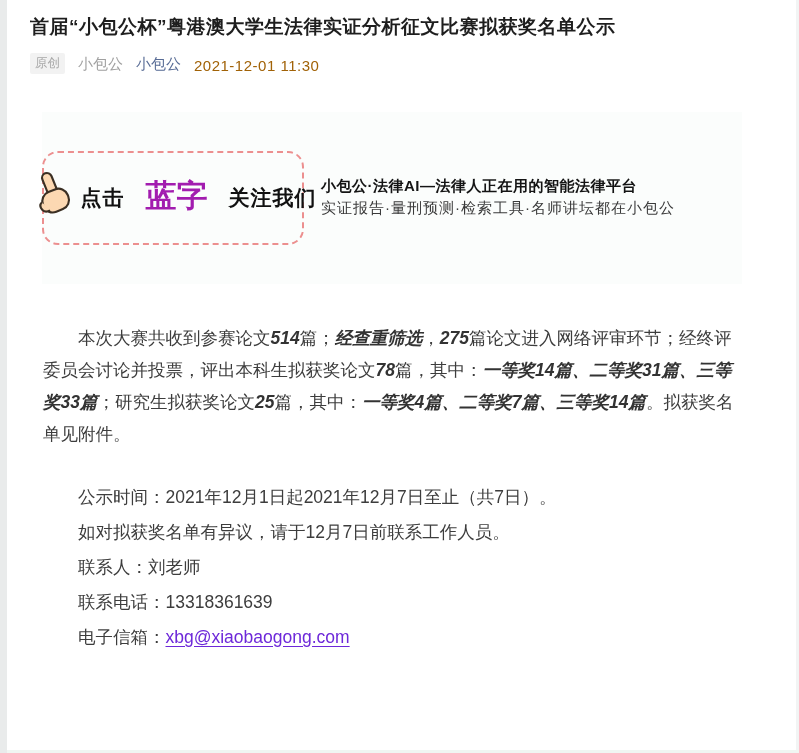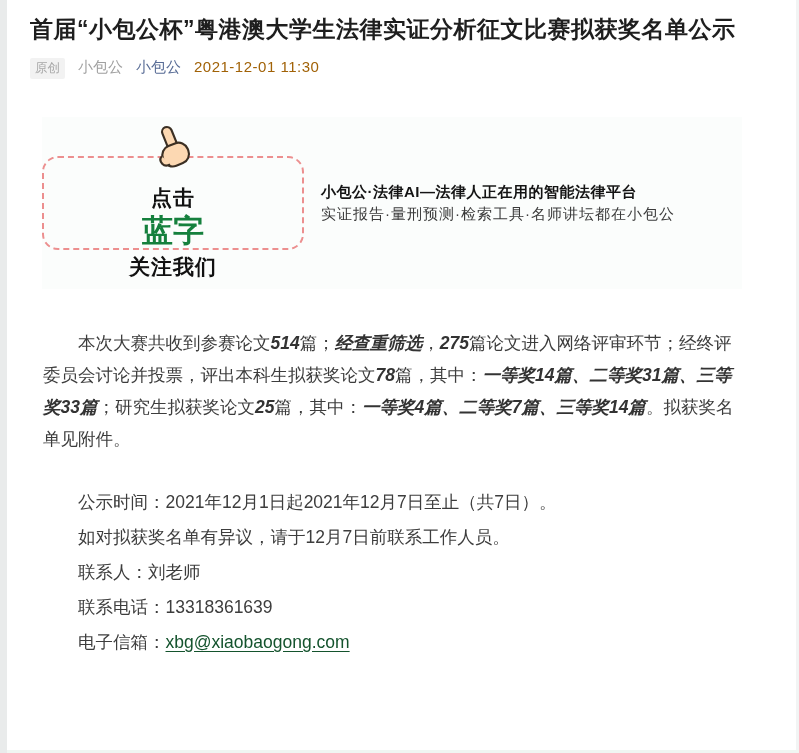--- a/index.html
+++ b/index.html
@@ -10,31 +10,31 @@
     position:relative;
     overflow:hidden;
   }
   .edge-left  { position:absolute; left:0; top:0; width:7px; height:753px; background:#e9ebeb; }
   .edge-right { position:absolute; right:0; top:0; width:3px; height:753px; background:#f2f4f4; }
   .edge-bottom{ position:absolute; left:7px; bottom:0; width:792px; height:3px; background:#f0f6f2; }
 
   .content { position:relative; padding:14px 56px 0 30px; }
 
   .article-title {
-    font-size:23px;
+    font-size:19px;
     font-weight:bold;
     color:#1e1e1e;
     line-height:1.35;
     letter-spacing:0.5px;
   }
 
   .meta-row {
     margin-top:13px;
     display:flex;
-    align-items:flex-start;
+    align-items:flex-end;
     gap:13px;
     font-size:15px;
     color:#a0a0a0;
   }
   .original-badge {
     background:#f2f2f2;
     color:#a8a8a8;
     font-size:12.5px;
     padding:2px 5px;
     border-radius:2px;
@@ -56,35 +56,34 @@
     width:262px;
     height:94px;
     border:2px dashed #ec8f8f;
     border-radius:16px;
     display:flex;
     align-items:center;
     justify-content:center;
     gap:5px;
     padding:0 8px;
     flex-shrink:0;
-    flex-direction:column;
   }
   .hand-icon { flex-shrink:0; margin-top:-4px; }
   .txt-click, .txt-follow {
     font-size:21px;
     font-weight:bold;
     color:#111111;
     letter-spacing:1px;
     white-space:nowrap;
   }
   .txt-blue {
     font-size:31px;
     font-weight:bold;
-    color:#15803d;
-    margin:0 9px;
+    color:#a21caf;
+    margin:0 16px;
     line-height:1;
     position:relative;
     top:-2px;
     white-space:nowrap;
   }
   .banner-right { margin-left:17px; }
   .banner-heading {
     font-size:15px;
     font-weight:bold;
     color:#141414;
@@ -108,21 +107,21 @@
     margin-bottom:26px;
   }
   .article-body .b { font-weight:bold; color:#333333;font-style:italic; }
 
   .contact-block { margin-top:36px; }
   .contact-block p {
     line-height:22px;
     margin-bottom:13px;
   }
   .email-link {
-    color:#14532d;
+    color:#6d28d9;
     text-decoration:underline;
     text-underline-offset:3px;
   }
 </style>
 </head>
 <body>
 
 <div class="edge-left"></div>
 <div class="edge-right"></div>
 <div class="edge-bottom"></div>

